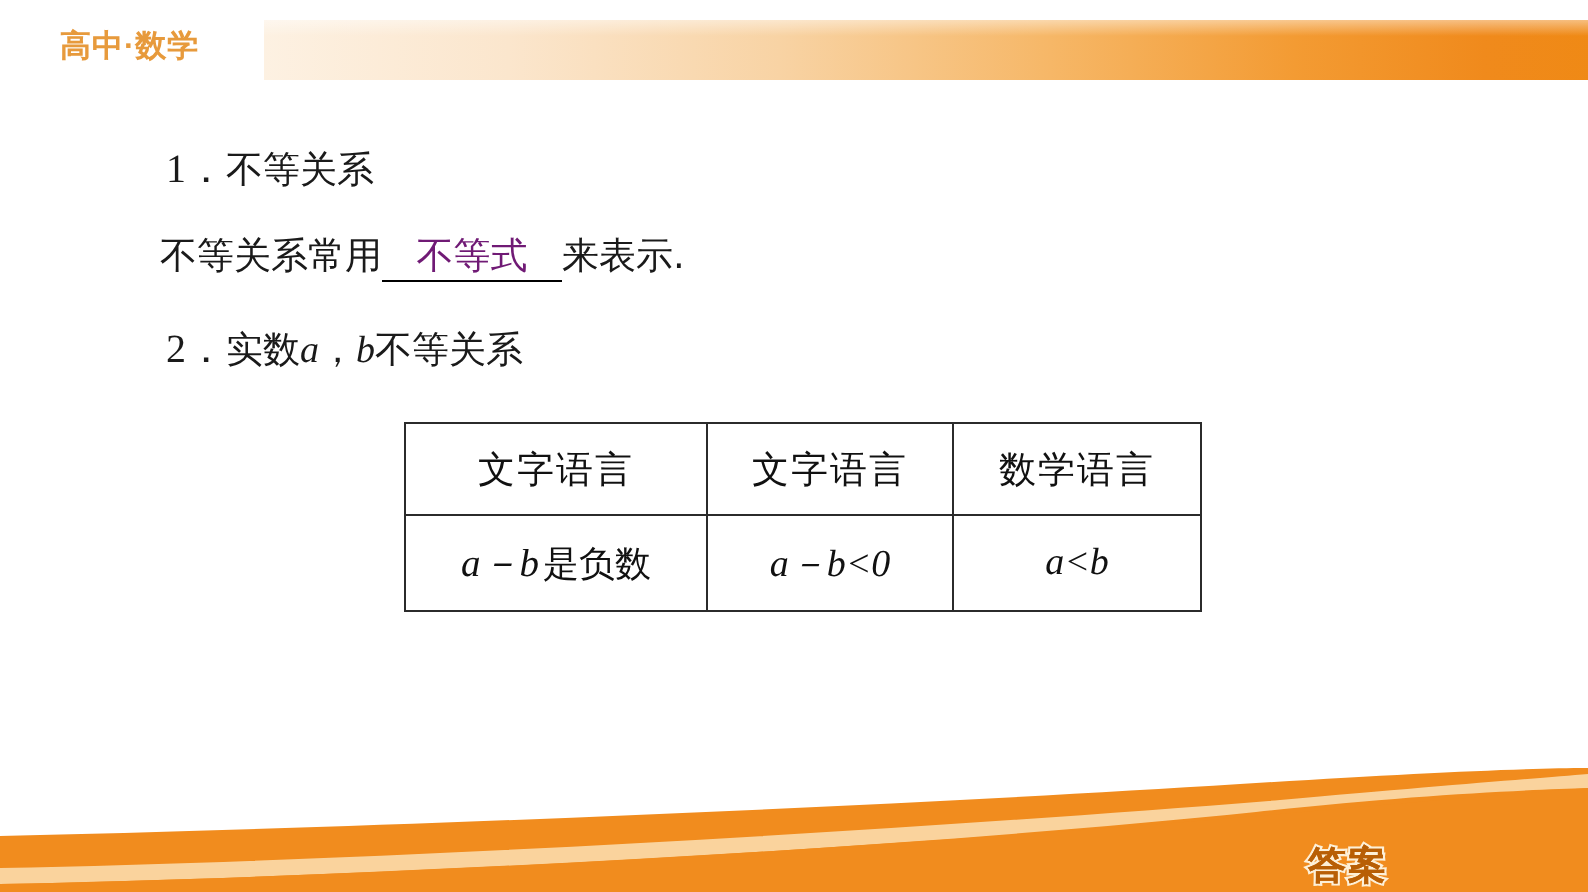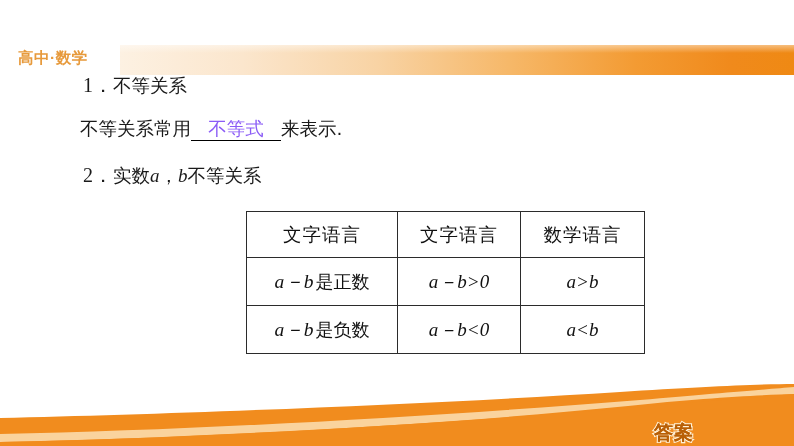--- a/index.html
+++ b/index.html
@@ -11,25 +11,24 @@
     height: 446px;
     background: #ffffff;
     font-family: "Liberation Serif", "DejaVu Serif", serif;
     overflow: hidden;
     position: relative;
   }
 
   
   #header-banner {
     position: absolute;
-    left: 4px;
+    left: 16px;
     top: 0;
     width: 713px;
     height: 52px;
-    margin-top: 35px;
   }
   #brand-logo {
     position: absolute;
     left: 14px;
     top: 13px;
     font-family: "Liberation Sans", "DejaVu Sans", sans-serif;
     font-weight: bold;
     font-size: 15.5px;
     letter-spacing: 0.5px;
     color: #e79a3c;
@@ -107,33 +106,32 @@
   .blank {
     display: inline-block;
     position: relative;
     min-width: 84px;
     text-align: center;
     border-bottom: 1.6px solid #000000;
     padding: 0 3px 1px 3px;
     vertical-align: baseline;
   }
   .blank .answer-red {
-    color: #8b5cf6;
+    color: #701a75;
     font-family: "DejaVu Sans", "Liberation Sans", sans-serif;
     font-size: 18.5px;
   }
 
   
   #compare-table {
     position: absolute;
     left: 202px;
     top: 159px;
     border-collapse: collapse;
     background: #ffffff;
-    margin-left: 44px;
   }
   #compare-table td,
   #compare-table th {
     border: 1.3px solid #2b2b2b;
     text-align: center;
     vertical-align: middle;
     font-weight: normal;
     color: #111111;
     padding: 0;
   }
@@ -218,25 +216,20 @@
   <table id="compare-table">
     <thead>
       <tr>
         <th class="col-a cell-head">文字语言</th>
         <th class="col-b cell-head">文字语言</th>
         <th class="col-c cell-head">数学语言</th>
       </tr>
     </thead>
     <tbody>
       <tr>
-        <td class="col-a cell-text"><span class="mathvar">a－b</span><span class="cjk">是正数</span></td>
-        <td class="col-b cell-text mathvar">a－b&gt;0</td>
-        <td class="col-c cell-text mathvar">a&gt;b</td>
-      </tr>
-      <tr>
         <td class="col-a cell-text"><span class="mathvar">a－b</span><span class="cjk">是负数</span></td>
         <td class="col-b cell-text mathvar">a－b&lt;0</td>
         <td class="col-c cell-text mathvar">a&lt;b</td>
       </tr>
     </tbody>
   </table>
 
 </div>
 
 <svg id="bottom-wave" viewBox="0 0 794 62" preserveAspectRatio="none">

